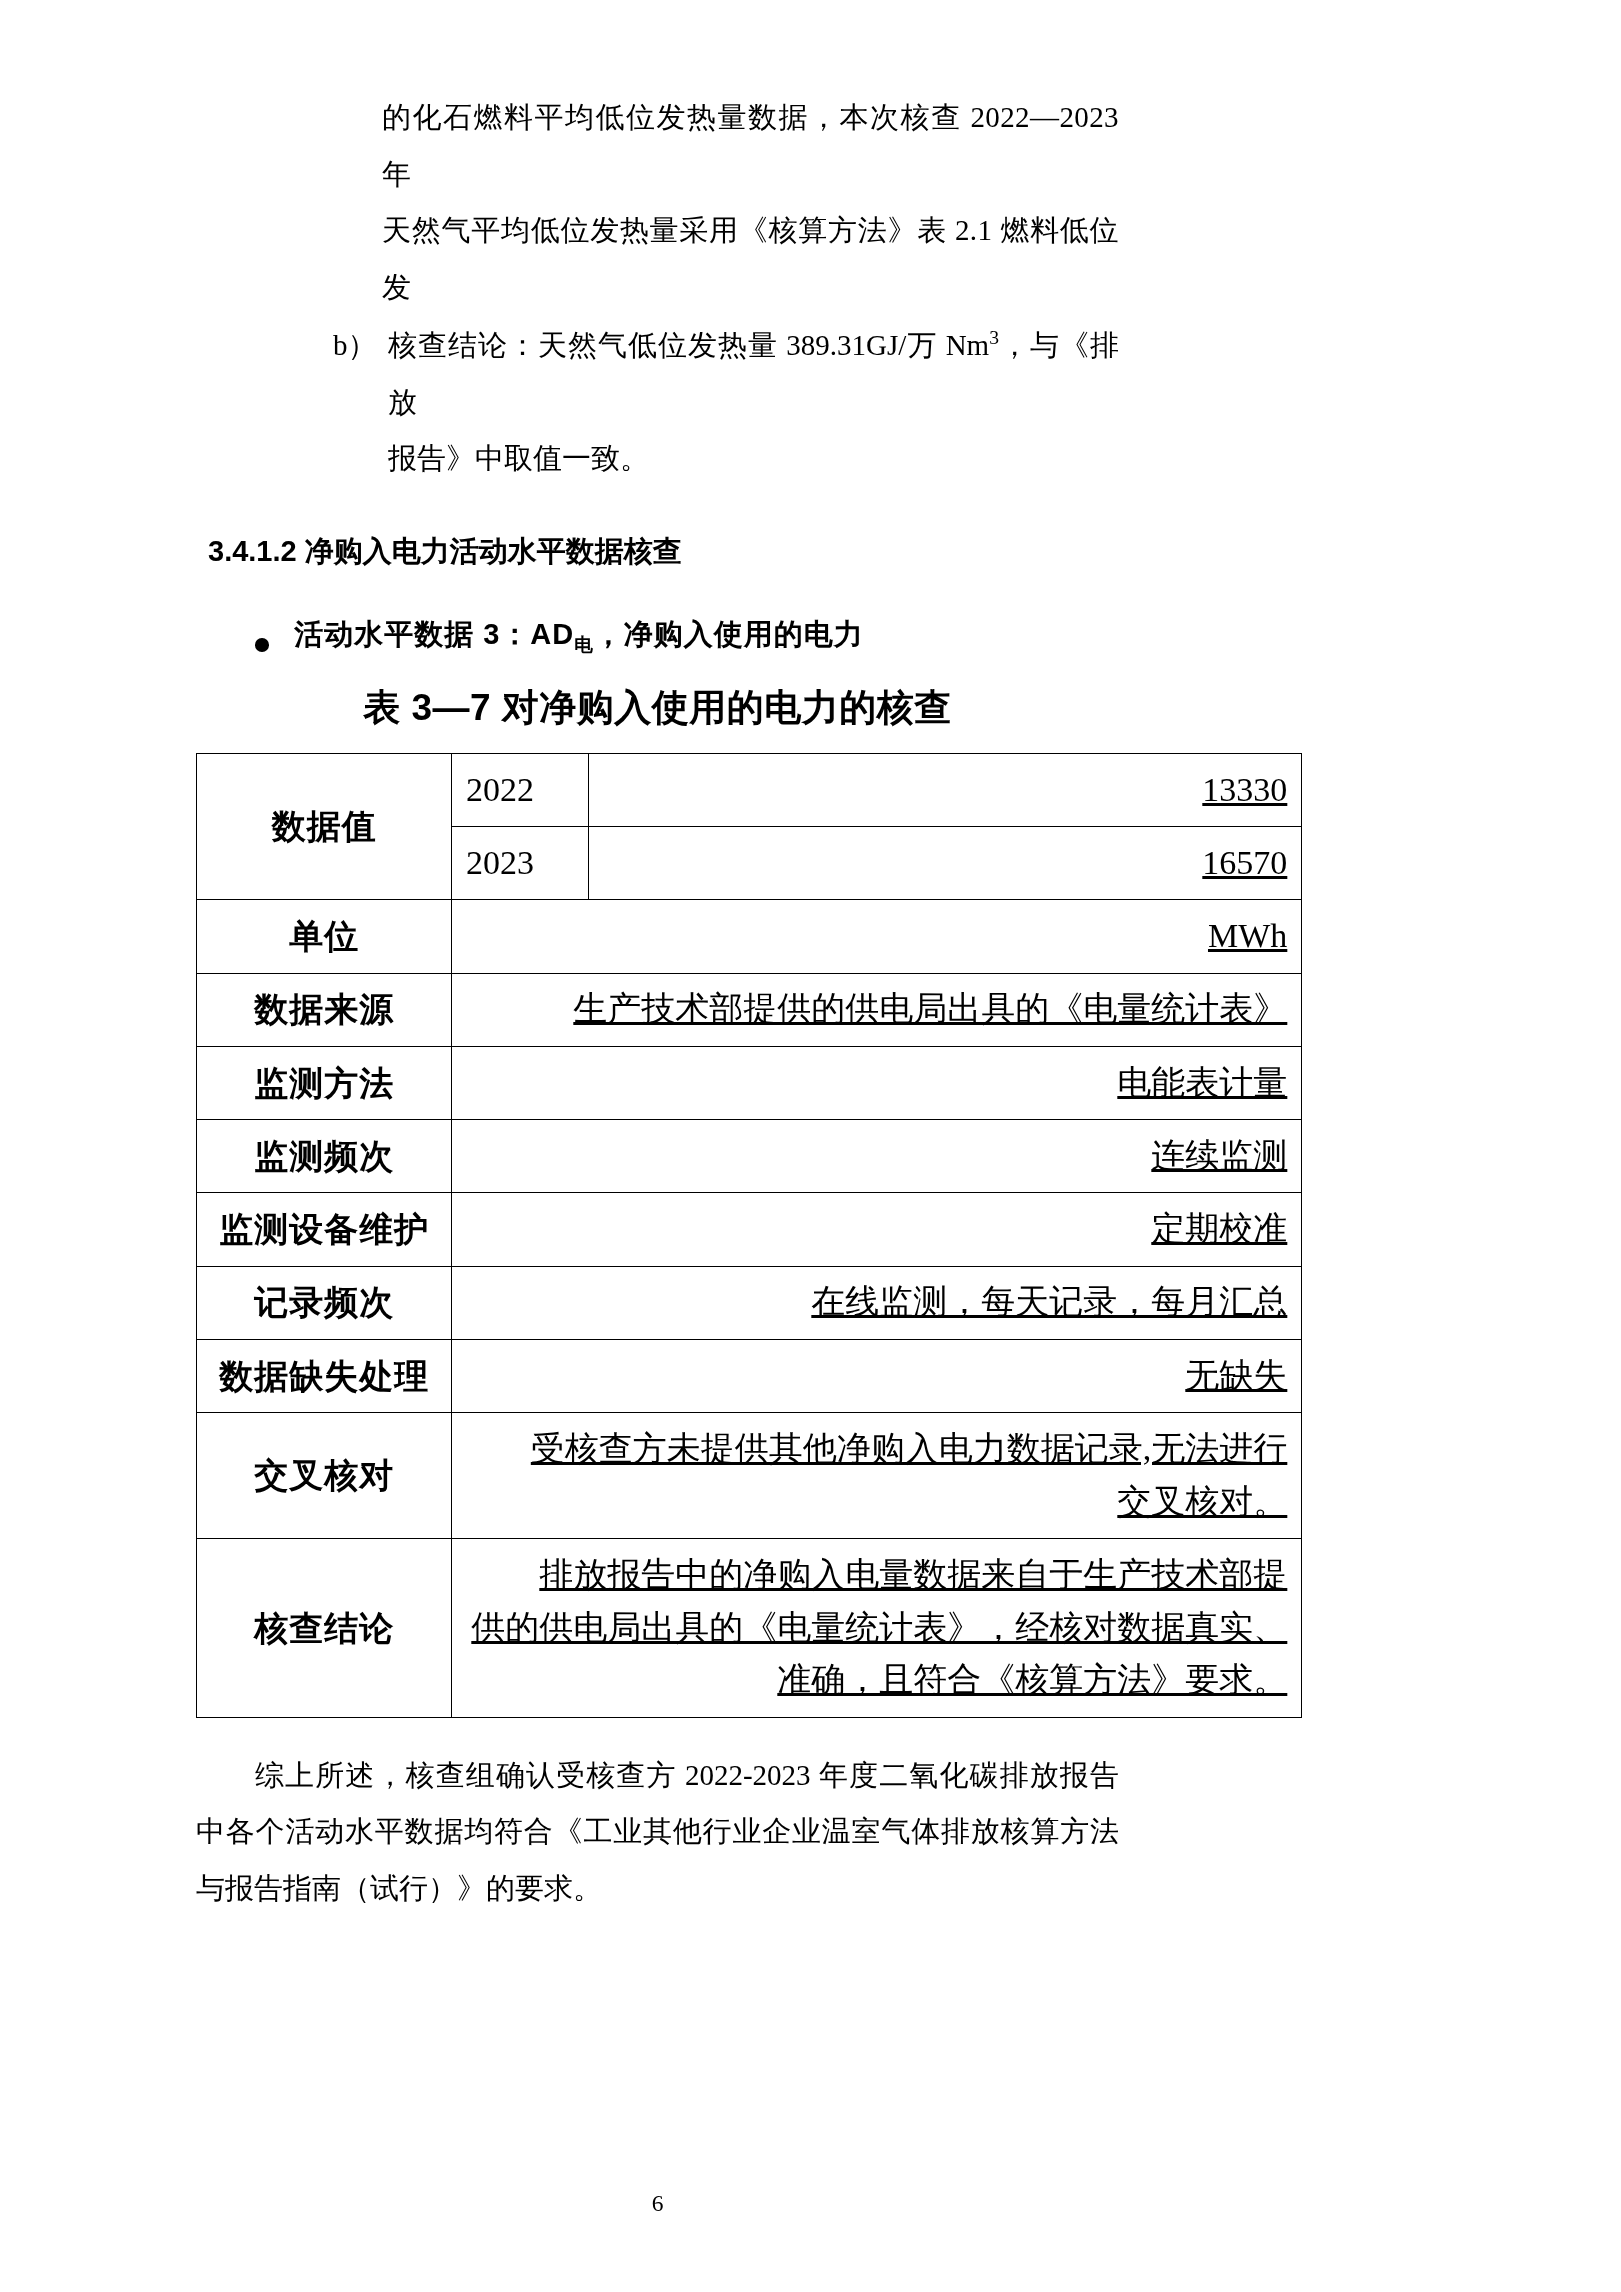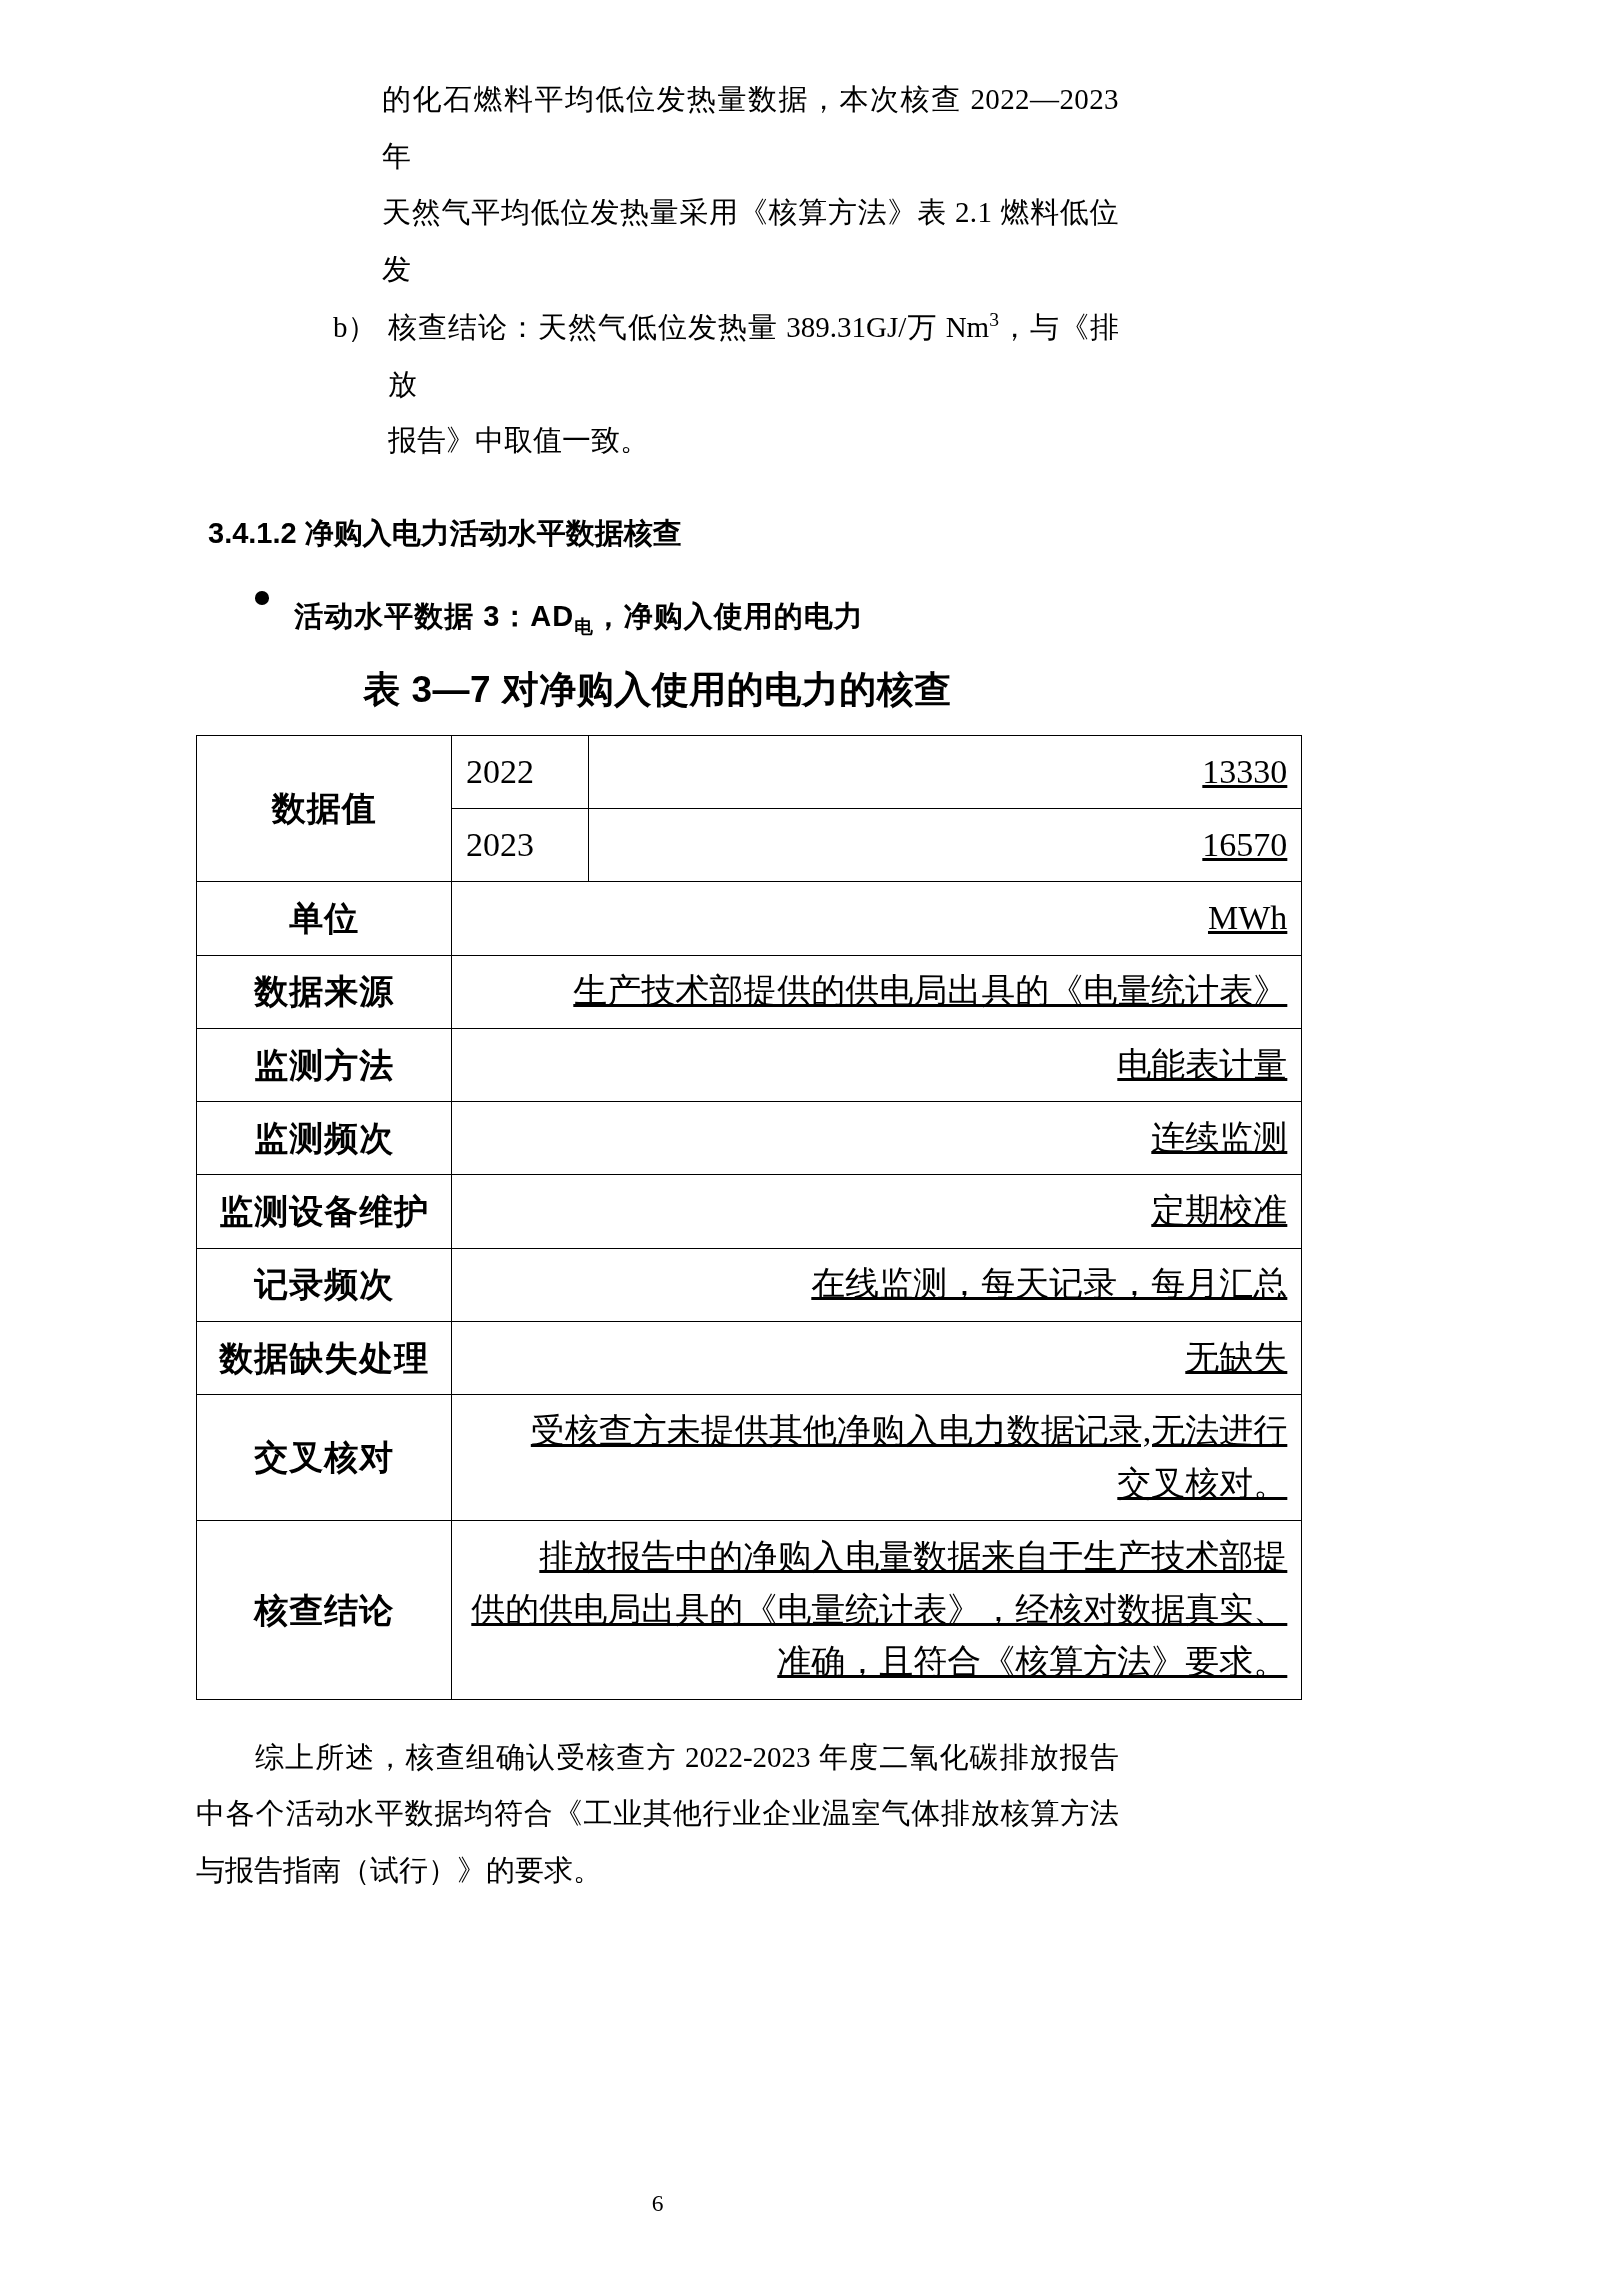--- a/index.html
+++ b/index.html
@@ -12,21 +12,21 @@
     height: 2293px;
     font-family: "Liberation Serif", "DejaVu Serif", serif;
     color: #000000;
     position: relative;
   }
   .page {
     position: relative;
     width: 1315px;
     height: 2293px;
     box-sizing: border-box;
-    padding: 71px 196px 0 196px;
+    padding: 89px 196px 0 196px;
   }
   .para {
     font-size: 29px;
     line-height: 1.95;
     text-align: justify;
     letter-spacing: 0.4px;
   }
   .para-indent-1 {
     margin-left: 186px;
     text-indent: 0;
@@ -51,21 +51,21 @@
   .heading-num {
     font-family: "Liberation Sans", sans-serif;
     font-weight: bold;
     font-size: 29px;
     margin-top: 45px;
     margin-bottom: 9.8px;
     margin-left: 12px;
   }
   .bullet-line {
     display: flex;
-    align-items: flex-start;
+    align-items: flex-end;
     margin-top: 43px;
     margin-left: 59px;
     font-weight: bold;
     font-size: 29px;
   }
   .bullet-dot {
     display: inline-block;
     width: 13.7px;
     height: 13.7px;
     border-radius: 50%;

